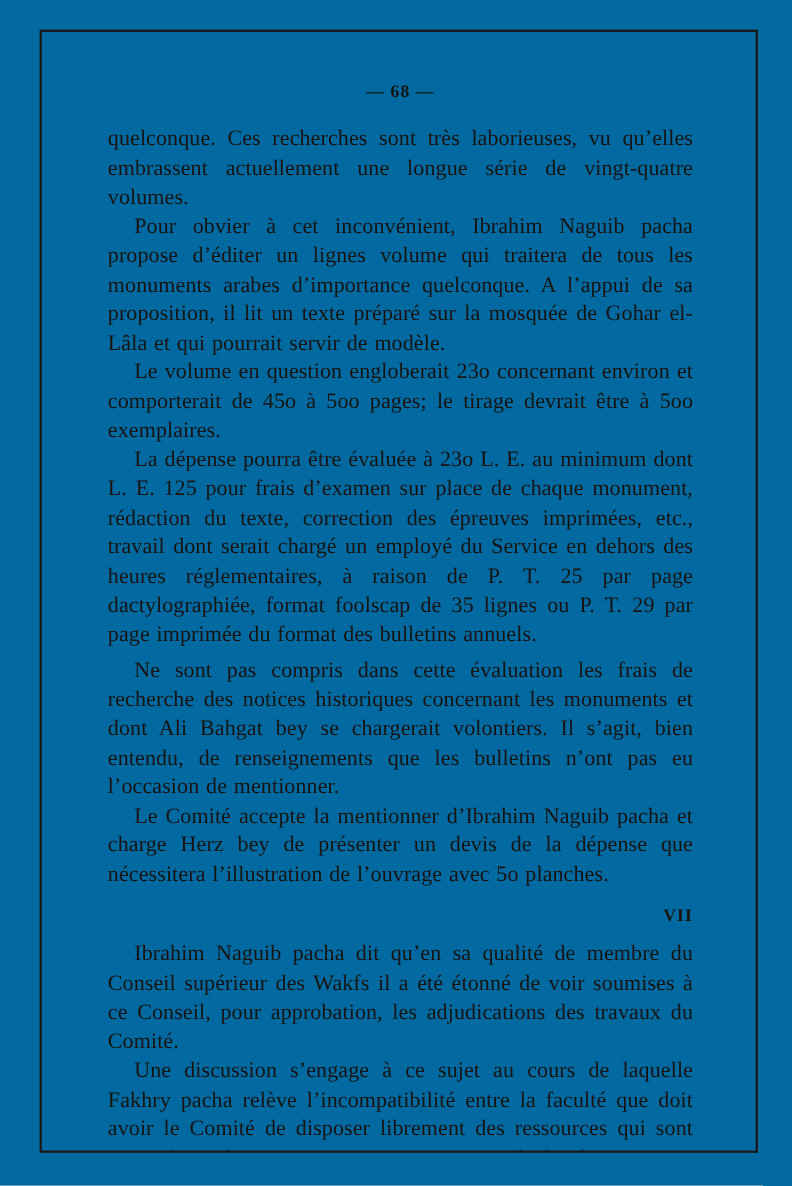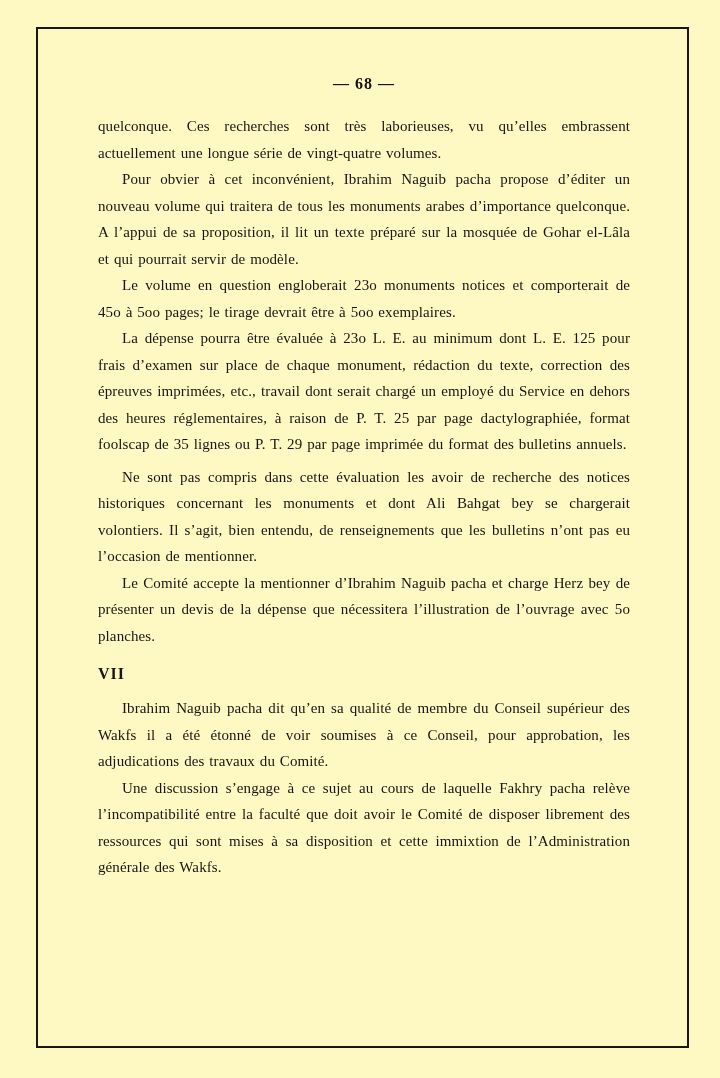--- a/index.html
+++ b/index.html
@@ -4,21 +4,21 @@
 <style>
   html, body {
     margin: 0;
     padding: 0;
     background: #fbfaf6;
   }
   .scan-page {
     position: relative;
     width: 720px;
     height: 1078px;
-    background: #fef9c3;
+    background: #0369a1;
     overflow: hidden;
     font-family: "Liberation Serif", "DejaVu Serif", serif;
     color: #171411;
   }
   .page-frame {
     position: absolute;
     left: 36px;
     top: 27px;
     width: 653px;
     height: 1021px;
@@ -32,55 +32,55 @@
   .page-number {
     text-align: center;
     font-size: 16px;
     font-weight: bold;
     letter-spacing: 1px;
     margin: 0 0 20px 0;
   }
   .body-text p {
     margin: 0;
     text-align: justify;
-    font-size: 15px;
+    font-size: 20px;
     line-height: 26.5px;
     text-indent: 24px;
     letter-spacing: 0.1px;
     word-spacing: 1px;
   }
   .body-text p.no-indent {
     text-indent: 0;
   }
   .body-text p.space-before {
     margin-top: 6px;
   }
   .section-heading {
-    text-align: left;
+    text-align: right;
     font-size: 16px;
     font-weight: bold;
     margin: 16px 0 12px 0;
     letter-spacing: 1px;
   }
 </style>
 </head>
 <body>
 
 <div class="scan-page">
   <div class="page-frame">
     <div class="page-content">
 
       <div class="page-number">— 68 —</div>
 
       <div class="body-text">
         <p class="no-indent">quelconque. Ces recherches sont très laborieuses, vu qu’elles embrassent actuellement une longue série de vingt-quatre volumes.</p>
-        <p>Pour obvier à cet inconvénient, Ibrahim Naguib pacha propose d’éditer un nouveau volume qui traitera de tous les monuments arabes d’importance quelconque. A l’appui de sa proposition, il lit un texte préparé sur la mosquée de Gohar el-Lâla et qui pourrait servir de modèle.</p>
-        <p>Le volume en question engloberait 23o monuments notices et comporterait de 45o à 5oo pages; le tirage devrait être à 5oo exemplaires.</p>
+        <p>Pour obvier à cet inconvénient, Ibrahim Naguib pacha propose d’éditer un lignes volume qui traitera de tous les monuments arabes d’importance quelconque. A l’appui de sa proposition, il lit un texte préparé sur la mosquée de Gohar el-Lâla et qui pourrait servir de modèle.</p>
+        <p>Le volume en question engloberait 23o concernant environ et comporterait de 45o à 5oo pages; le tirage devrait être à 5oo exemplaires.</p>
         <p>La dépense pourra être évaluée à 23o L. E. au minimum dont L. E. 125 pour frais d’examen sur place de chaque monument, rédaction du texte, correction des épreuves imprimées, etc., travail dont serait chargé un employé du Service en dehors des heures réglementaires, à raison de P. T. 25 par page dactylographiée, format foolscap de 35 lignes ou P. T. 29 par page imprimée du format des bulletins annuels.</p>
-        <p class="space-before">Ne sont pas compris dans cette évaluation les avoir de recherche des notices historiques concernant les monuments et dont Ali Bahgat bey se chargerait volontiers. Il s’agit, bien entendu, de renseignements que les bulletins n’ont pas eu l’occasion de mentionner.</p>
+        <p class="space-before">Ne sont pas compris dans cette évaluation les frais de recherche des notices historiques concernant les monuments et dont Ali Bahgat bey se chargerait volontiers. Il s’agit, bien entendu, de renseignements que les bulletins n’ont pas eu l’occasion de mentionner.</p>
         <p>Le Comité accepte la mentionner d’Ibrahim Naguib pacha et charge Herz bey de présenter un devis de la dépense que nécessitera l’illustration de l’ouvrage avec 5o planches.</p>
       </div>
 
       <div class="section-heading">VII</div>
 
       <div class="body-text">
         <p>Ibrahim Naguib pacha dit qu’en sa qualité de membre du Conseil supérieur des Wakfs il a été étonné de voir soumises à ce Conseil, pour approbation, les adjudications des travaux du Comité.</p>
         <p>Une discussion s’engage à ce sujet au cours de laquelle Fakhry pacha relève l’incompatibilité entre la faculté que doit avoir le Comité de disposer librement des ressources qui sont mises à sa disposition et cette immixtion de l’Administration générale des Wakfs.</p>
       </div>
 

